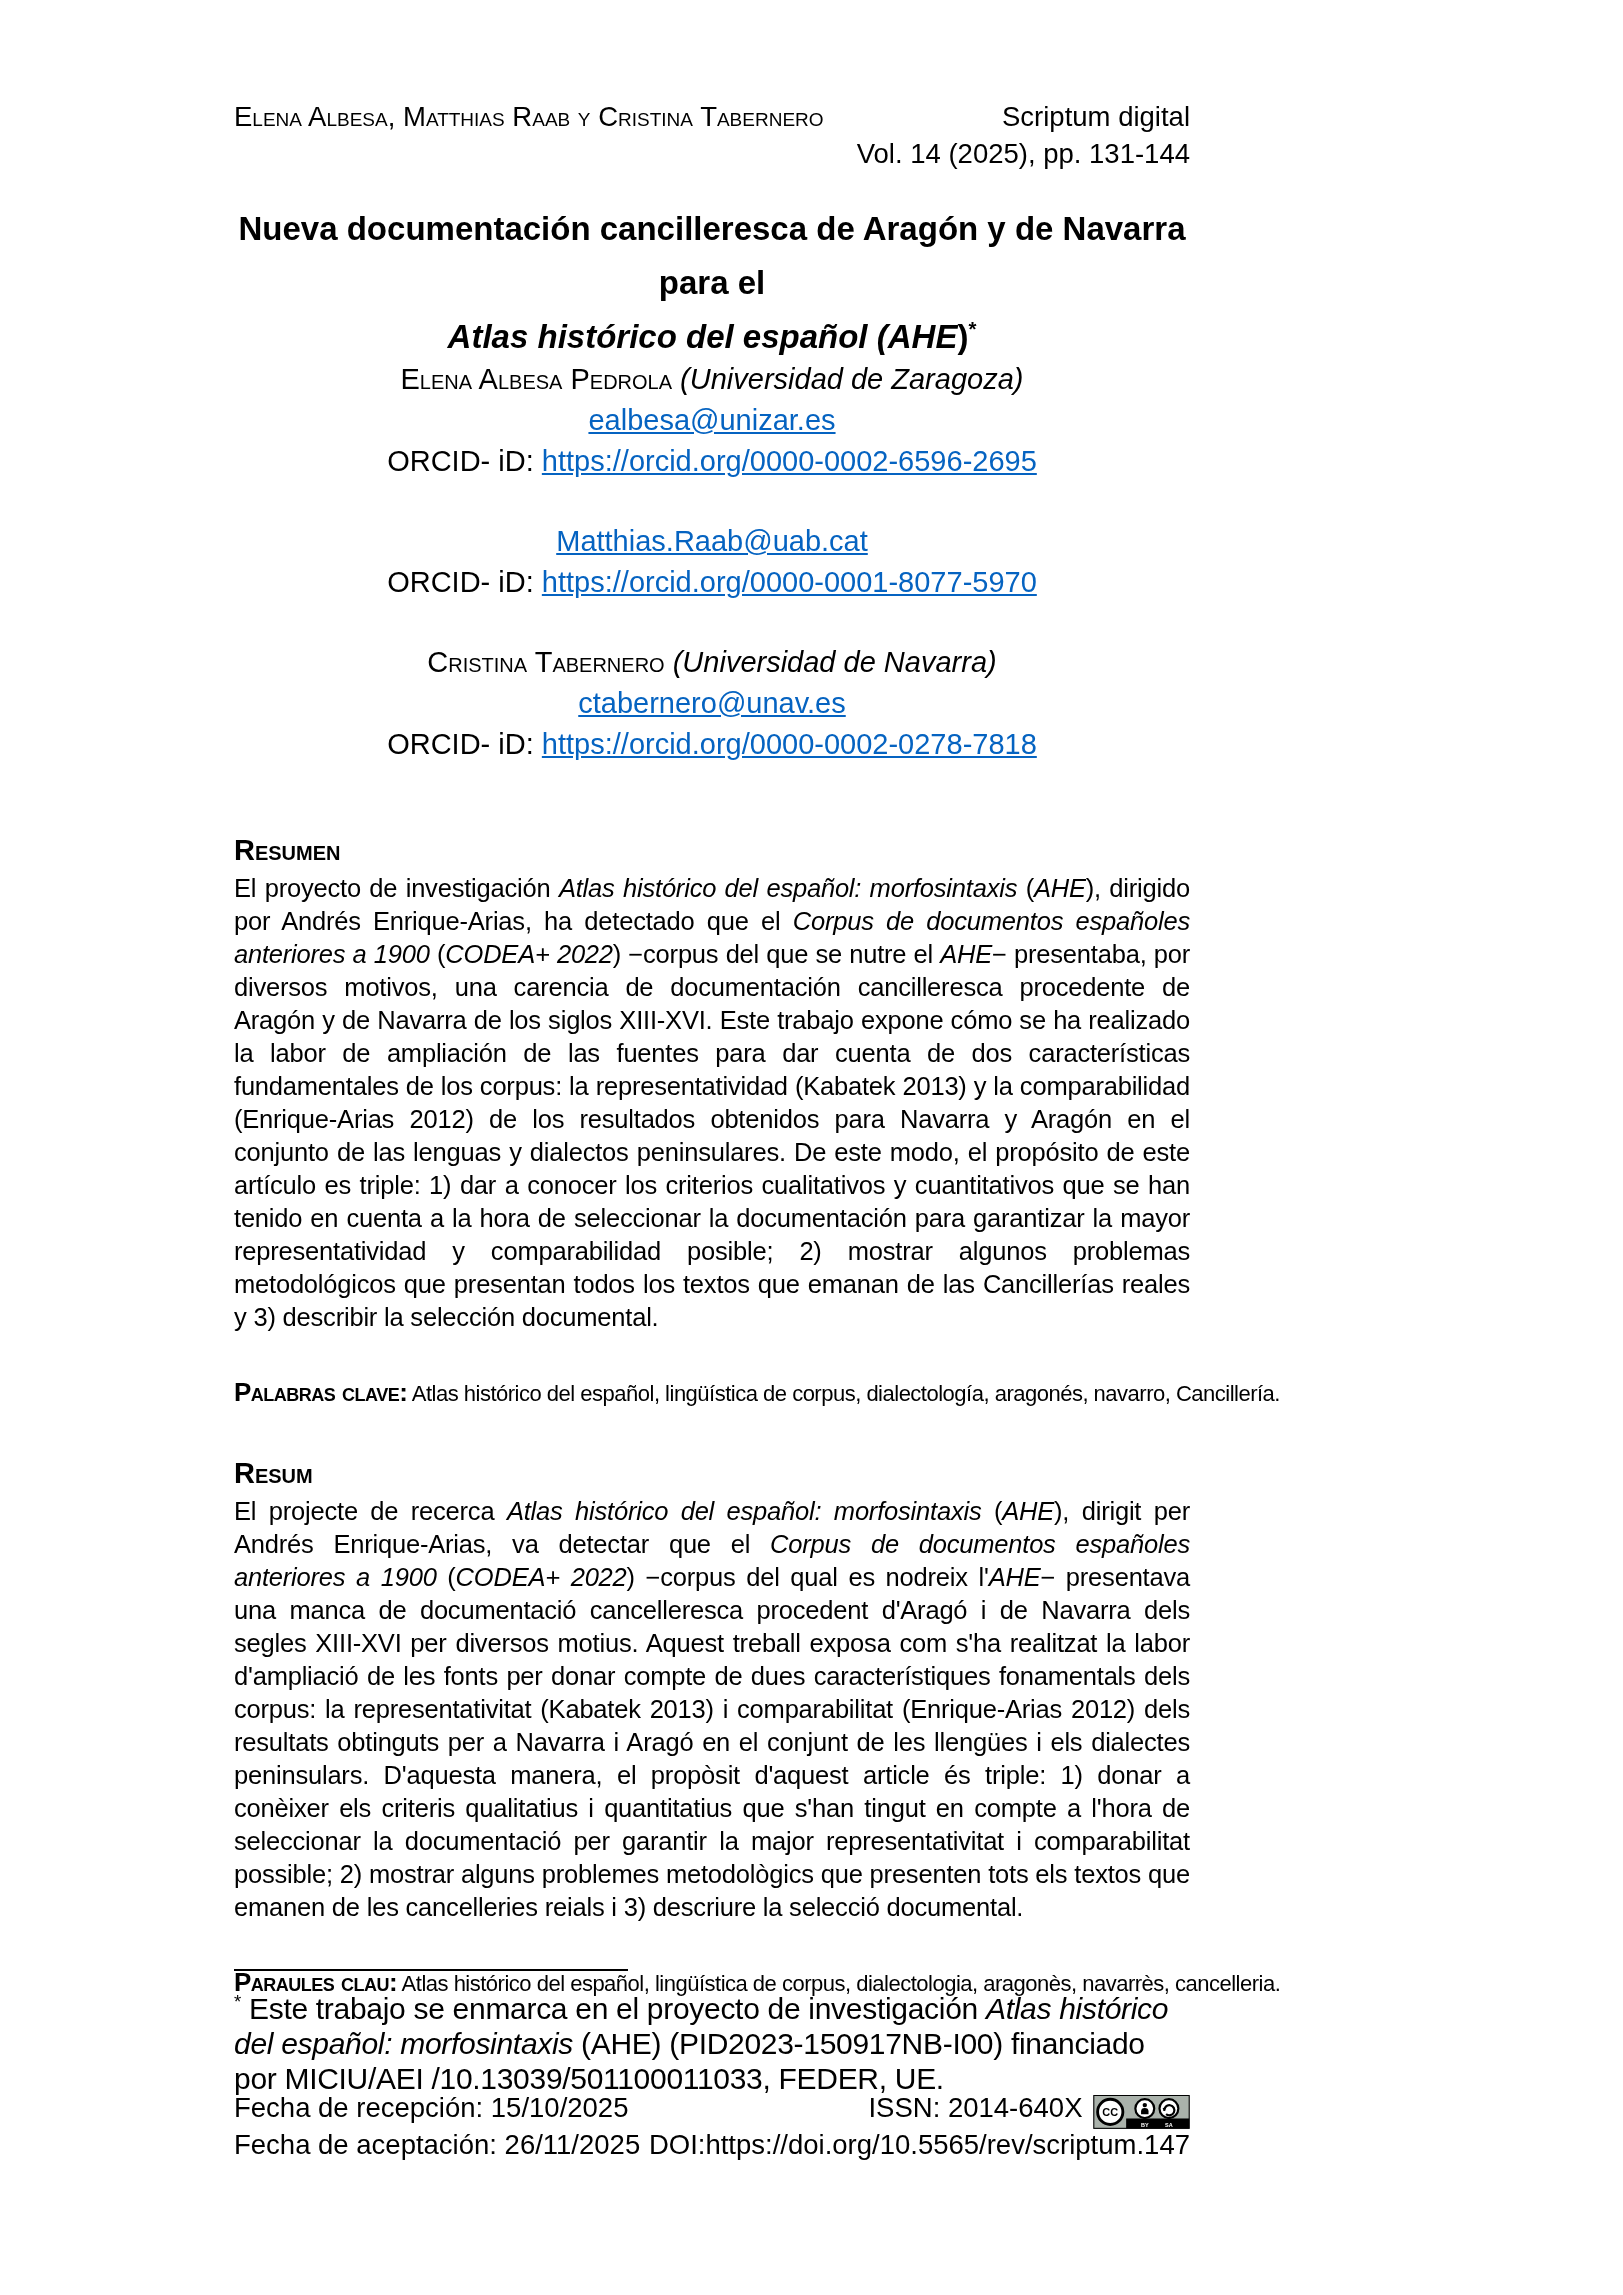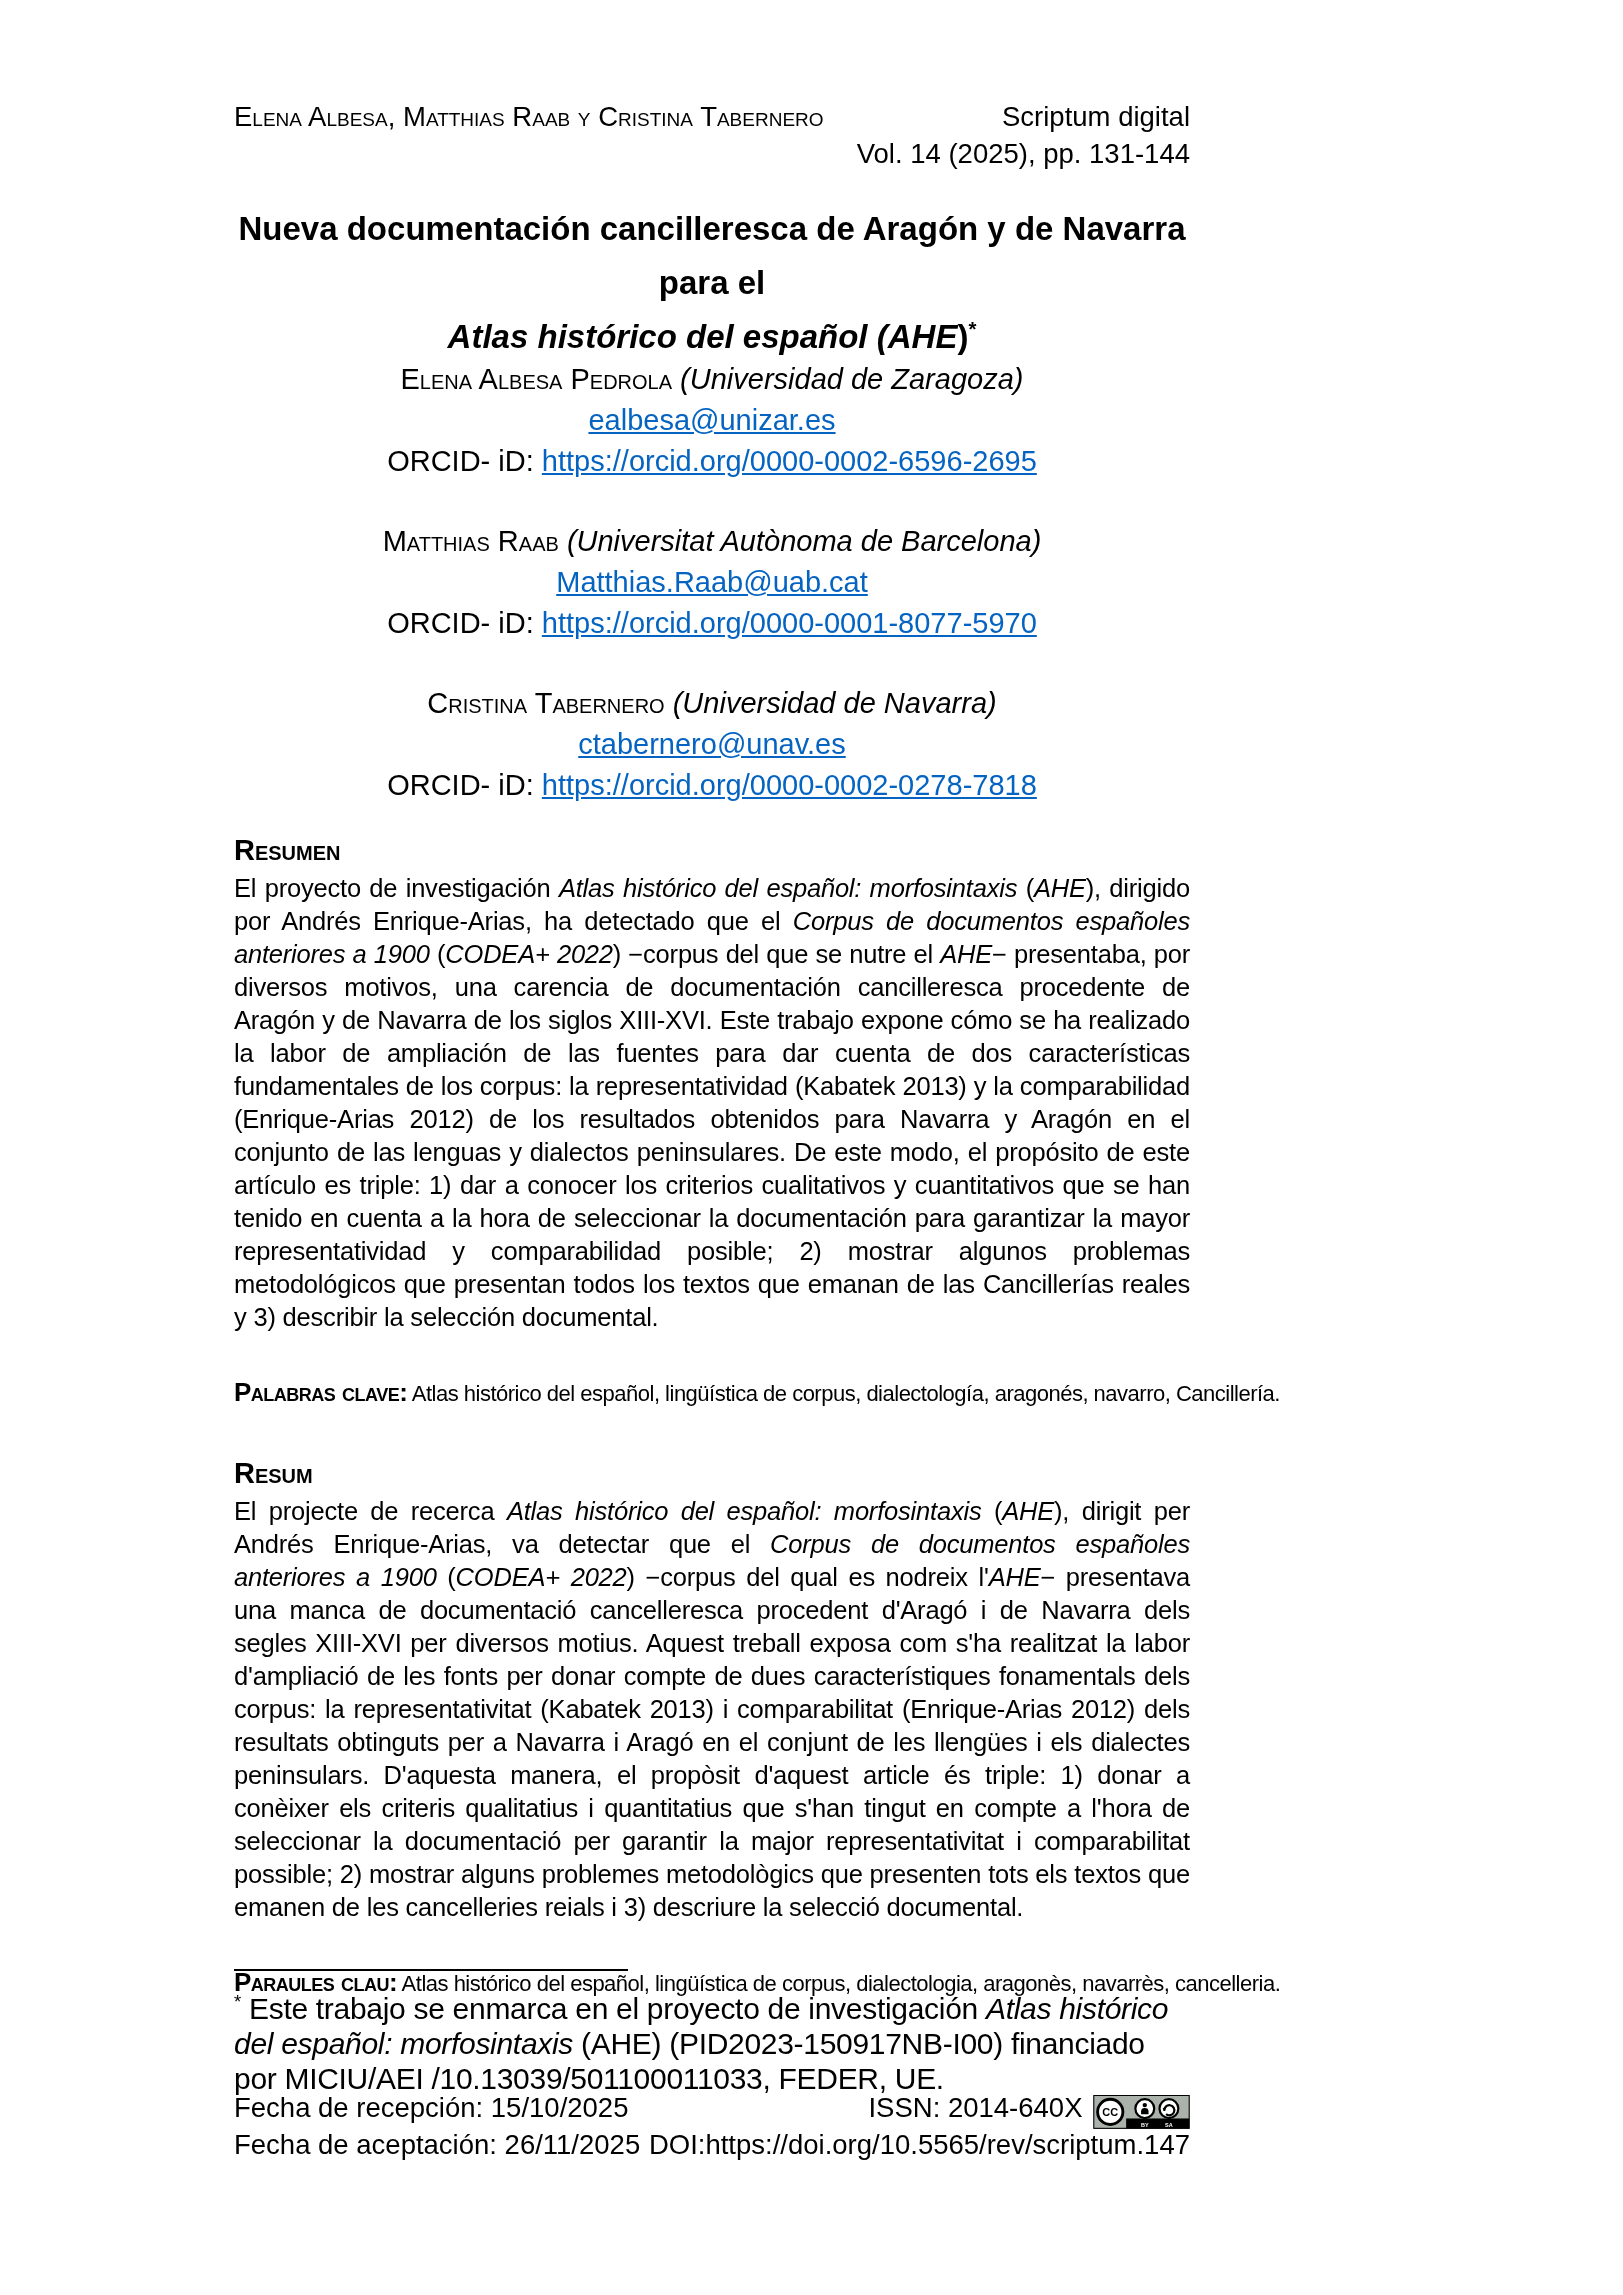--- a/index.html
+++ b/index.html
@@ -95,21 +95,20 @@
     <span class="title-line"><span class="run-i run-b">Atlas histórico del español</span><span class="run-i run-b"> (</span><span class="run-i run-b">AHE</span><span class="run-b">)</span><span class="run-b run-sup">*</span></span>
   </h1>
 
   <section class="abs authors">
     <div class="author">
       <div><span class="run-sc">Elena Albesa Pedrola</span><span class="run-i"> (Universidad de Zaragoza)</span></div>
       <div><a href="#" class="run-a">ealbesa@unizar.es</a></div>
       <div><span>ORCID- iD: </span><a href="#" class="run-a">https://orcid.org/0000-0002-6596-2695</a></div>
     </div>
     <div class="author">
-      <div><span class="run-sc">Matthias Raab</span><span class="run-i"> (Universitat Autònoma de Barcelona)</span></div>
       <div><a href="#" class="run-a">Matthias.Raab@uab.cat</a></div>
       <div><span>ORCID- iD: </span><a href="#" class="run-a">https://orcid.org/0000-0001-8077-5970</a></div>
     </div>
     <div class="author">
       <div><span class="run-sc">Cristina Tabernero</span><span class="run-i"> (Universidad de Navarra)</span></div>
       <div><a href="#" class="run-a">ctabernero@unav.es</a></div>
       <div><span>ORCID- iD: </span><a href="#" class="run-a">https://orcid.org/0000-0002-0278-7818</a></div>
     </div>
   </section>
 

